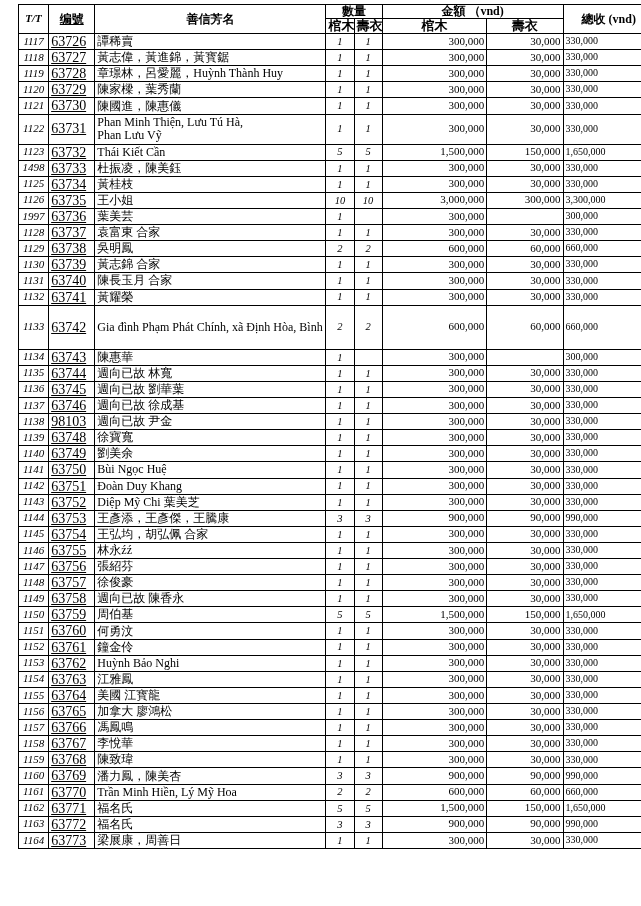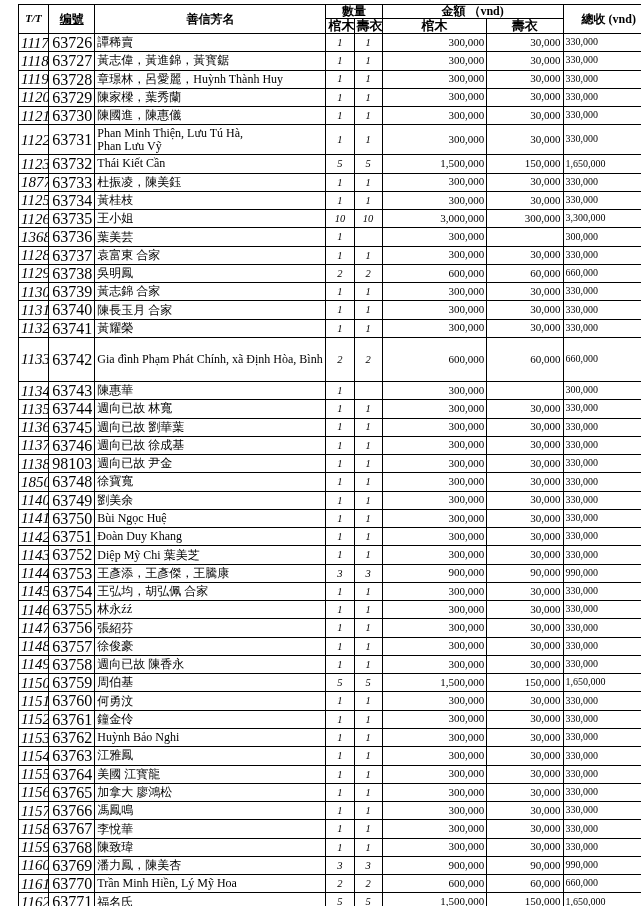--- a/index.html
+++ b/index.html
@@ -54,26 +54,27 @@
   }
   th.sub-q1 { width: 28px; }
   th.sub-q2 { width: 28px; }
   th.sub-a1 { width: 104px; }
   th.sub-a2 { width: 76px; }
 
   
   td.c-tt {
     text-align: center;
     font-style: italic;
-    font-size: 15px;
+    font-size: 11px;
     color: #000;
   }
   td.c-code {
-    text-align: right;
-    font-size: 16px;
+    text-align: left;
+    font-size: 14px;
+    text-decoration: underline;
   }
   td.c-name {
     text-align: left;
     font-size: 12px;
     padding-left: 3px;
     white-space: normal;
   }
   td.c-q {
     text-align: center;
     font-style: italic;
@@ -193,21 +194,21 @@
           <td class="c-tt">1123</td>
           <td class="c-code">63732</td>
           <td class="c-name multi">Thái Kiết Cần</td>
           <td class="c-q">5</td>
           <td class="c-q">5</td>
           <td class="c-amt">1,500,000</td>
           <td class="c-amt">150,000</td>
           <td class="c-total">1,650,000</td>
         </tr>
         <tr class="row">
-          <td class="c-tt">1877</td>
+          <td class="c-tt">1498</td>
           <td class="c-code">63733</td>
           <td class="c-name multi">杜振凌，陳美鈺</td>
           <td class="c-q">1</td>
           <td class="c-q">1</td>
           <td class="c-amt">300,000</td>
           <td class="c-amt">30,000</td>
           <td class="c-total">330,000</td>
         </tr>
         <tr class="row">
           <td class="c-tt">1125</td>
@@ -223,21 +224,21 @@
           <td class="c-tt">1126</td>
           <td class="c-code">63735</td>
           <td class="c-name multi">王小姐</td>
           <td class="c-q">10</td>
           <td class="c-q">10</td>
           <td class="c-amt">3,000,000</td>
           <td class="c-amt">300,000</td>
           <td class="c-total">3,300,000</td>
         </tr>
         <tr class="row">
-          <td class="c-tt">1368</td>
+          <td class="c-tt">1997</td>
           <td class="c-code">63736</td>
           <td class="c-name multi">葉美芸</td>
           <td class="c-q">1</td>
           <td class="c-q"></td>
           <td class="c-amt">300,000</td>
           <td class="c-amt"></td>
           <td class="c-total">300,000</td>
         </tr>
         <tr class="row">
           <td class="c-tt">1128</td>
@@ -343,21 +344,21 @@
           <td class="c-tt">1138</td>
           <td class="c-code">98103</td>
           <td class="c-name multi">週向已故 尹金</td>
           <td class="c-q">1</td>
           <td class="c-q">1</td>
           <td class="c-amt">300,000</td>
           <td class="c-amt">30,000</td>
           <td class="c-total">330,000</td>
         </tr>
         <tr class="row">
-          <td class="c-tt">1850</td>
+          <td class="c-tt">1139</td>
           <td class="c-code">63748</td>
           <td class="c-name multi">徐寶寬</td>
           <td class="c-q">1</td>
           <td class="c-q">1</td>
           <td class="c-amt">300,000</td>
           <td class="c-amt">30,000</td>
           <td class="c-total">330,000</td>
         </tr>
         <tr class="row">
           <td class="c-tt">1140</td>

